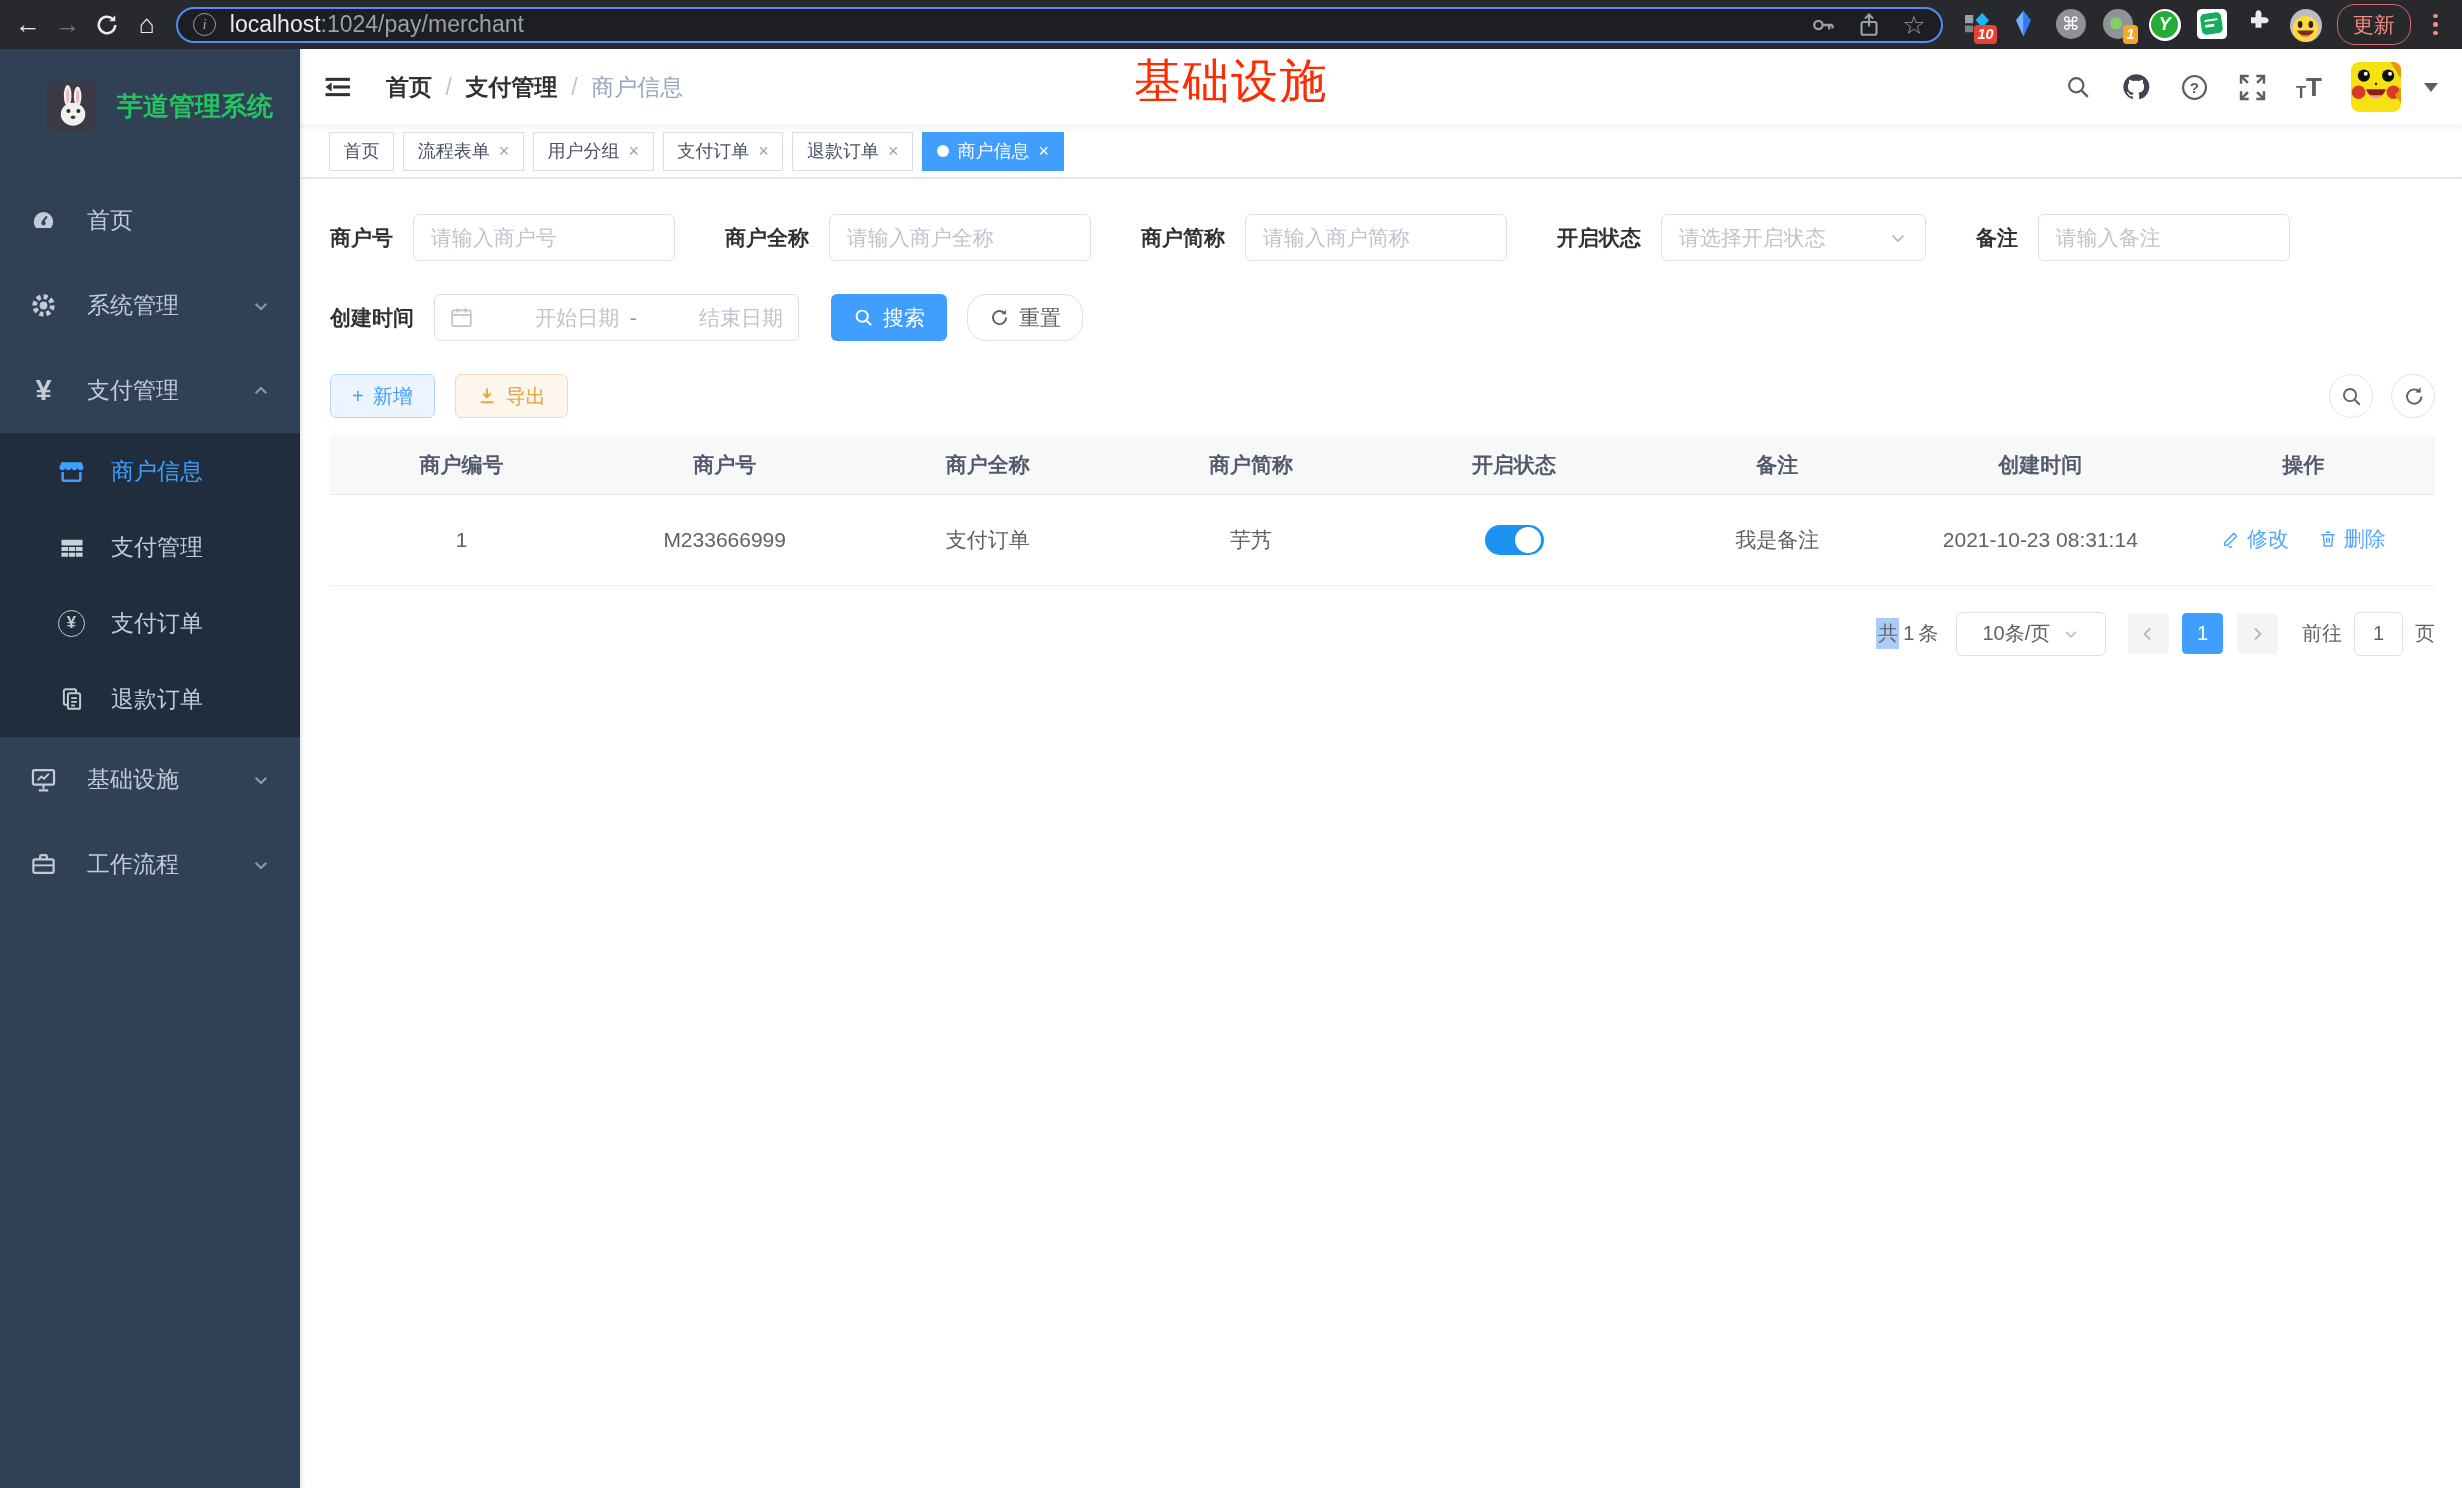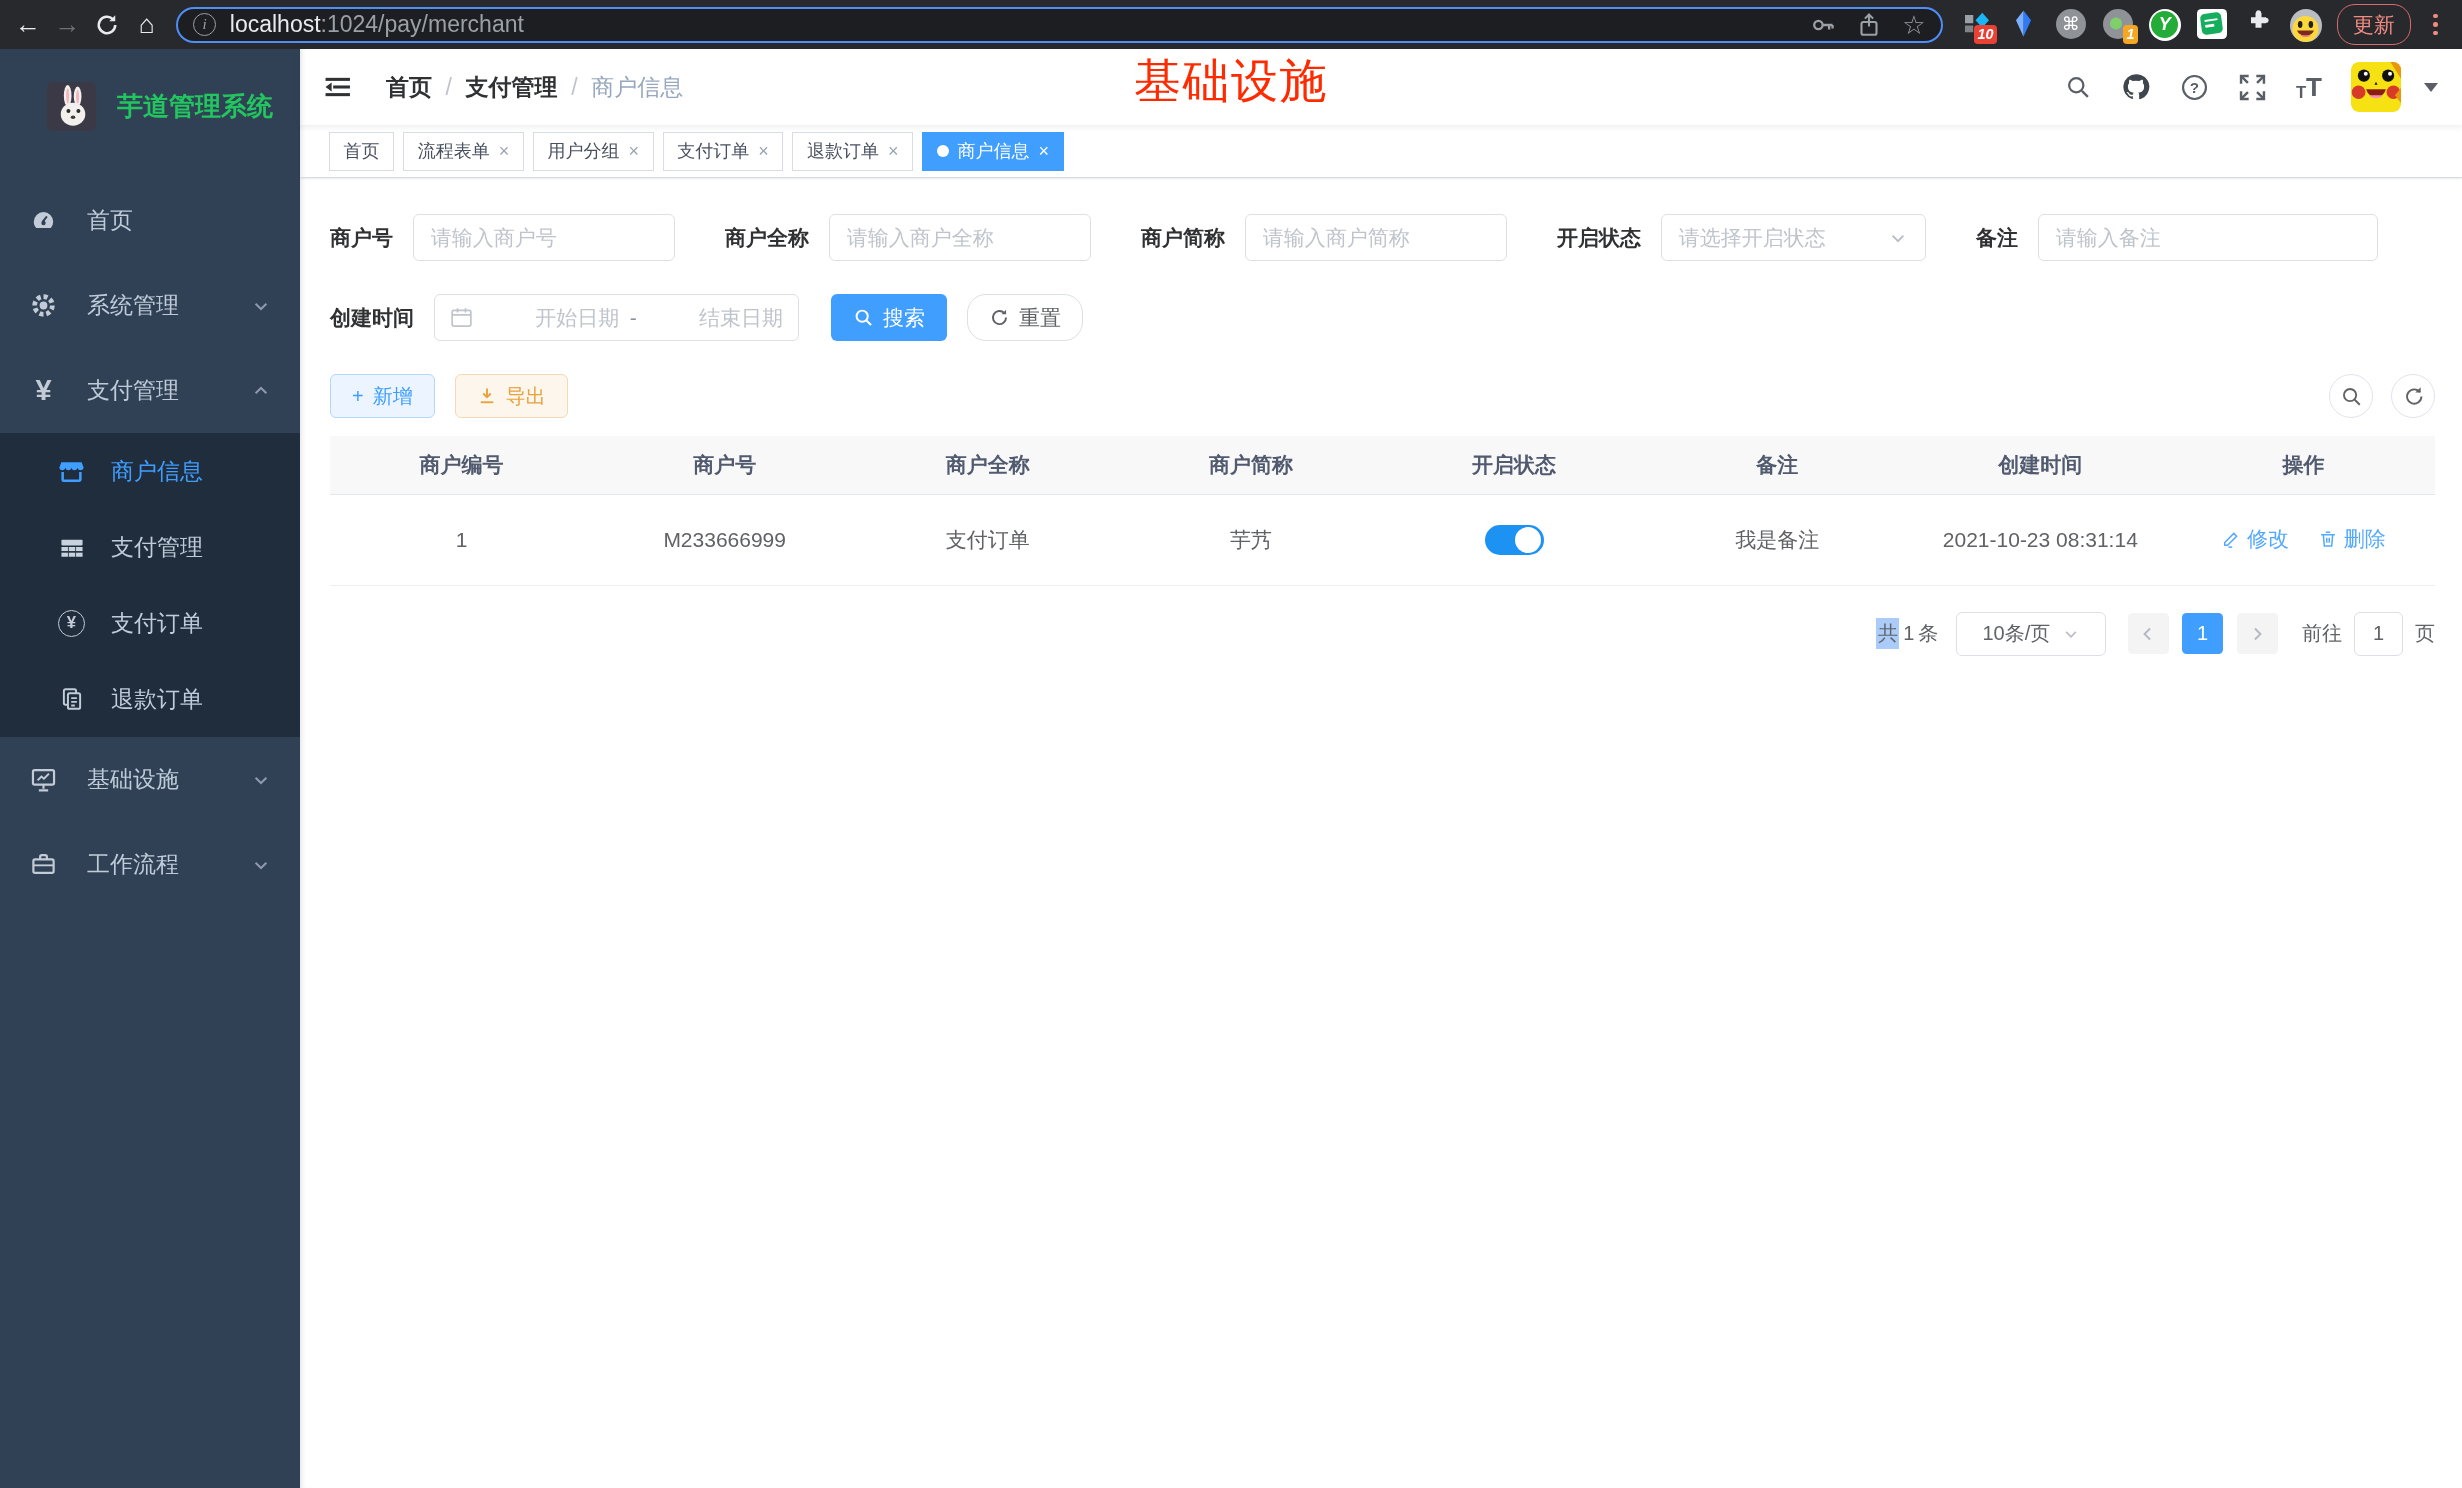--- a/index.html
+++ b/index.html
@@ -96,21 +96,21 @@
   .tab .dot { width:12px; height:12px; border-radius:50%; background:#fff; }
 
   .content { flex:1; padding:36px 27px 0 30px; position:relative; }
 
   
   .f-row { display:flex; align-items:center; margin-bottom:33px; font-size:21px; color:#303133; }
   .f-label { font-weight:bold; margin-right:20px; white-space:nowrap; }
   .f-input { height:47px; border:0.8px solid #dcdfe6; border-radius:6px; padding:0 16.7px;
     font-size:21px; color:#606266; font-family:inherit; background:#fff; }
   .f-input::placeholder { color:#bfc4cc; }
-  .w-346 { width:262px; } .w-382 { width:340px; }
+  .w-346 { width:262px; } .w-382 { width:252px; }
   .f-gap { width:50px; flex-shrink:0; }
   .f-select { width:265px; height:47px; border:0.8px solid #dcdfe6; border-radius:6px;
     display:flex; align-items:center; padding:0 16.7px; color:#bfc4cc; cursor:pointer; }
   .f-select .chevd { margin-left:auto; color:#b7bcc5; }
   .daterange { width:365px; height:47px; border:0.8px solid #dcdfe6; border-radius:6px;
     display:flex; align-items:center; padding:0 15px; color:#bfc4cc; gap:10.6px; }
   .daterange .dph { flex:1; text-align:right; }
   .daterange .dsep { color:#8c939d; }
   .btn { height:47px; border-radius:6px; display:inline-flex; align-items:center; justify-content:center;
     gap:9px; font-size:21px; cursor:pointer; border:0.8px solid transparent; padding:0 21px; white-space:nowrap; }

